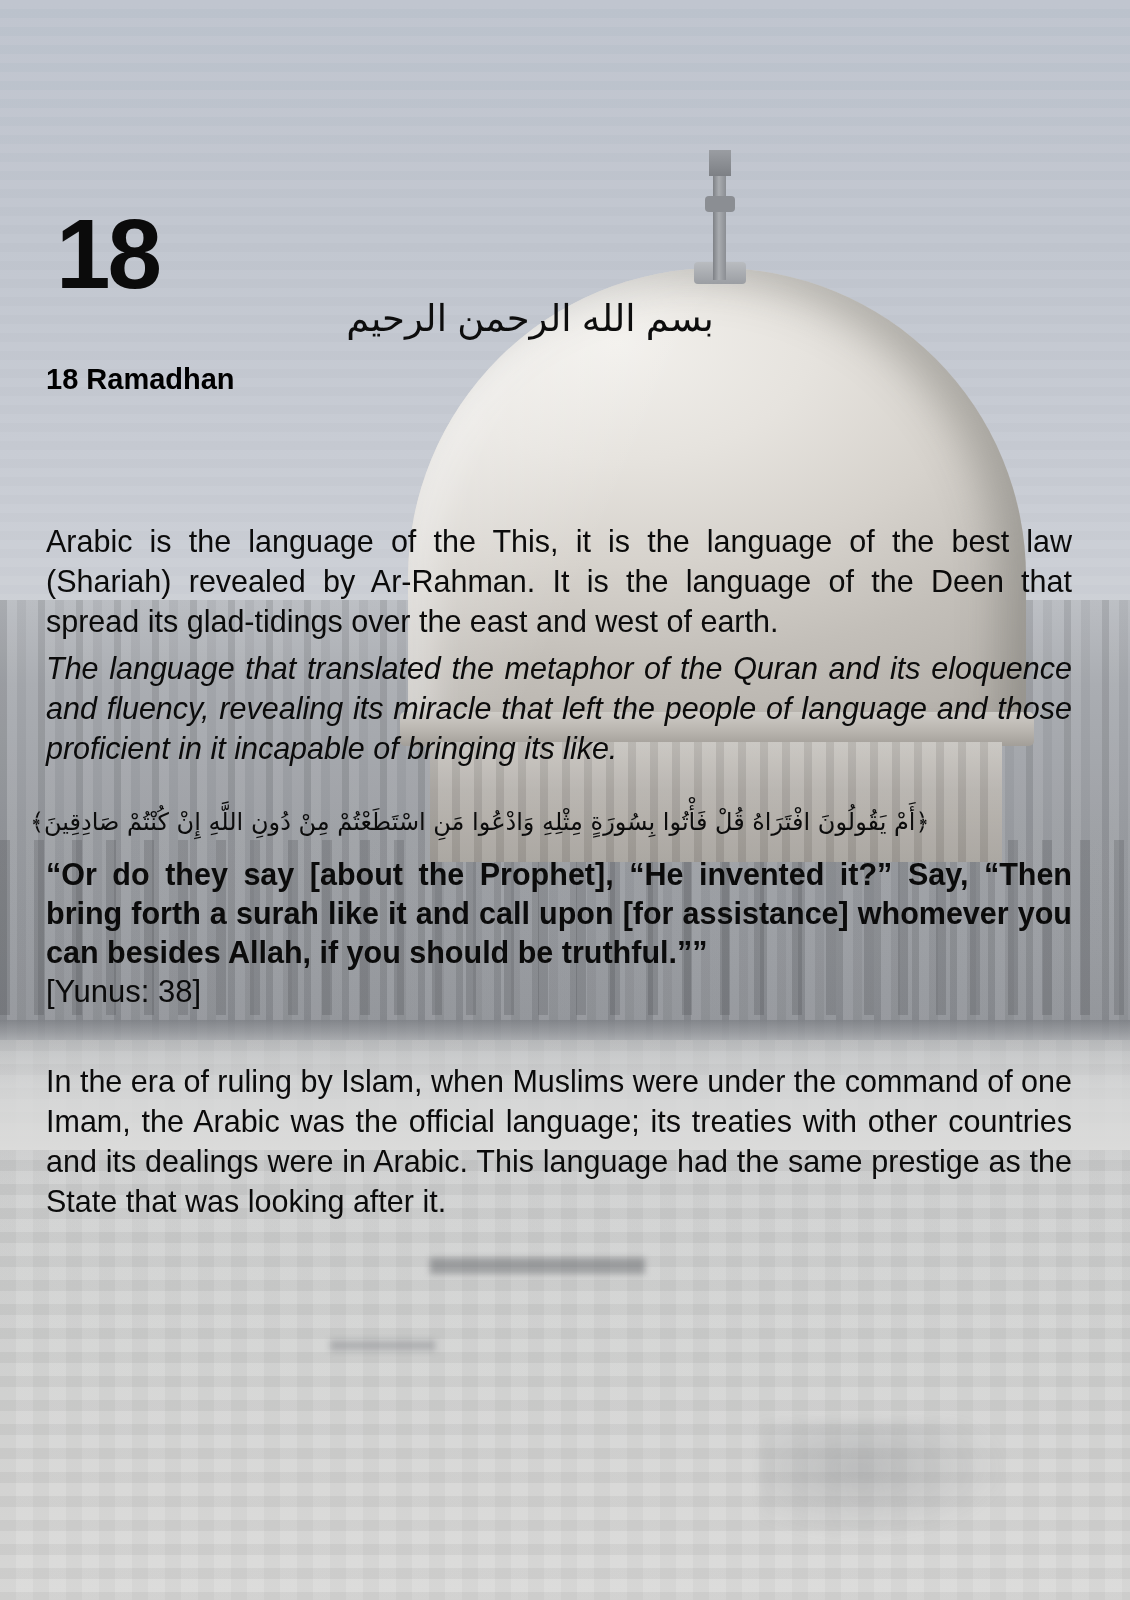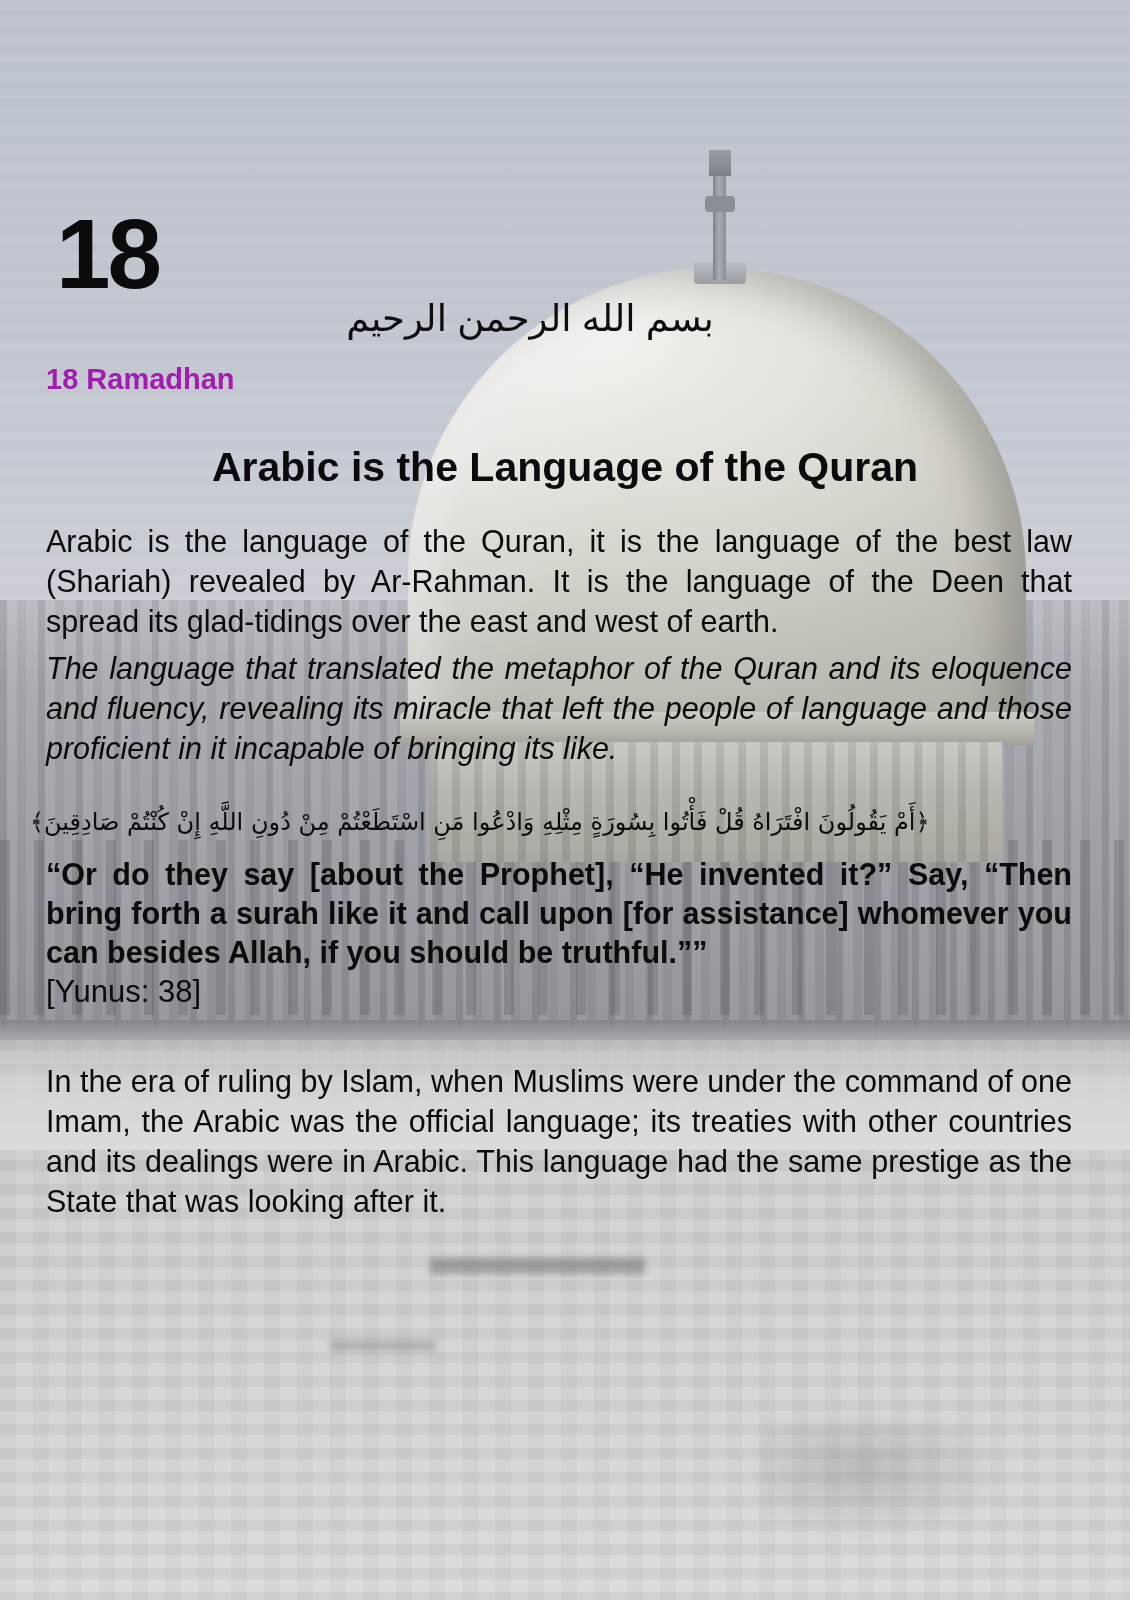--- a/index.html
+++ b/index.html
@@ -146,21 +146,21 @@
     text-align:center;
     font-family:Liberation Sans, sans-serif;
     font-size:37px;line-height:50px;color:#0d0d0d;
     direction:rtl;
     padding-right:70px;
     box-sizing:border-box;
   }
 
   .dayname{
     position:absolute;left:46px;top:363px;
-    font-size:29px;font-weight:bold;color:#a21caf;
+    font-size:29px;font-weight:bold;color:#000000;
   }
 
   .title{
     position:absolute;left:0;top:417px;width:1130px;
     text-align:center;
     font-size:41px;font-weight:bold;color:#0b0b0b;
     letter-spacing:0px;
   }
 
   .body{
@@ -215,23 +215,22 @@
   </div>
 
   <div class="content">
 
     <div class="daynum">18</div>
 
     <div class="basmala">بسم الله الرحمن الرحيم</div>
 
     <div class="dayname">18 Ramadhan</div>
 
-    <h1 class="title">Arabic is the Language of the Quran</h1>
-
-    <div class="body p1">Arabic is the language of the Quran, it is the language of the best law (Shariah) revealed by Ar-Rahman. It is the language of the Deen that spread its glad-tidings over the east and west of earth.</div>
+
+    <div class="body p1">Arabic is the language of the This, it is the language of the best law (Shariah) revealed by Ar-Rahman. It is the language of the Deen that spread its glad-tidings over the east and west of earth.</div>
 
     <div class="body p2">The language that translated the metaphor of the Quran and its eloquence and fluency, revealing its miracle that left the people of language and those proficient in it incapable of bringing its like.</div>
 
     <div class="ayah">﴿أَمْ يَقُولُونَ افْتَرَاهُ قُلْ فَأْتُوا بِسُورَةٍ مِثْلِهِ وَادْعُوا مَنِ اسْتَطَعْتُمْ مِنْ دُونِ اللَّهِ إِنْ كُنْتُمْ صَادِقِينَ﴾</div>
 
     <div class="trans">“Or do they say [about the Prophet], “He invented it?” Say, “Then bring forth a surah like it and call upon [for assistance] whomever you can besides Allah, if you should be truthful.””</div>
 
     <div class="ref">[Yunus: 38]</div>
 
     <div class="body p4">In the era of ruling by Islam, when Muslims were under the command of one Imam, the Arabic was the official language; its treaties with other countries and its dealings were in Arabic. This language had the same prestige as the State that was looking after it.</div>

